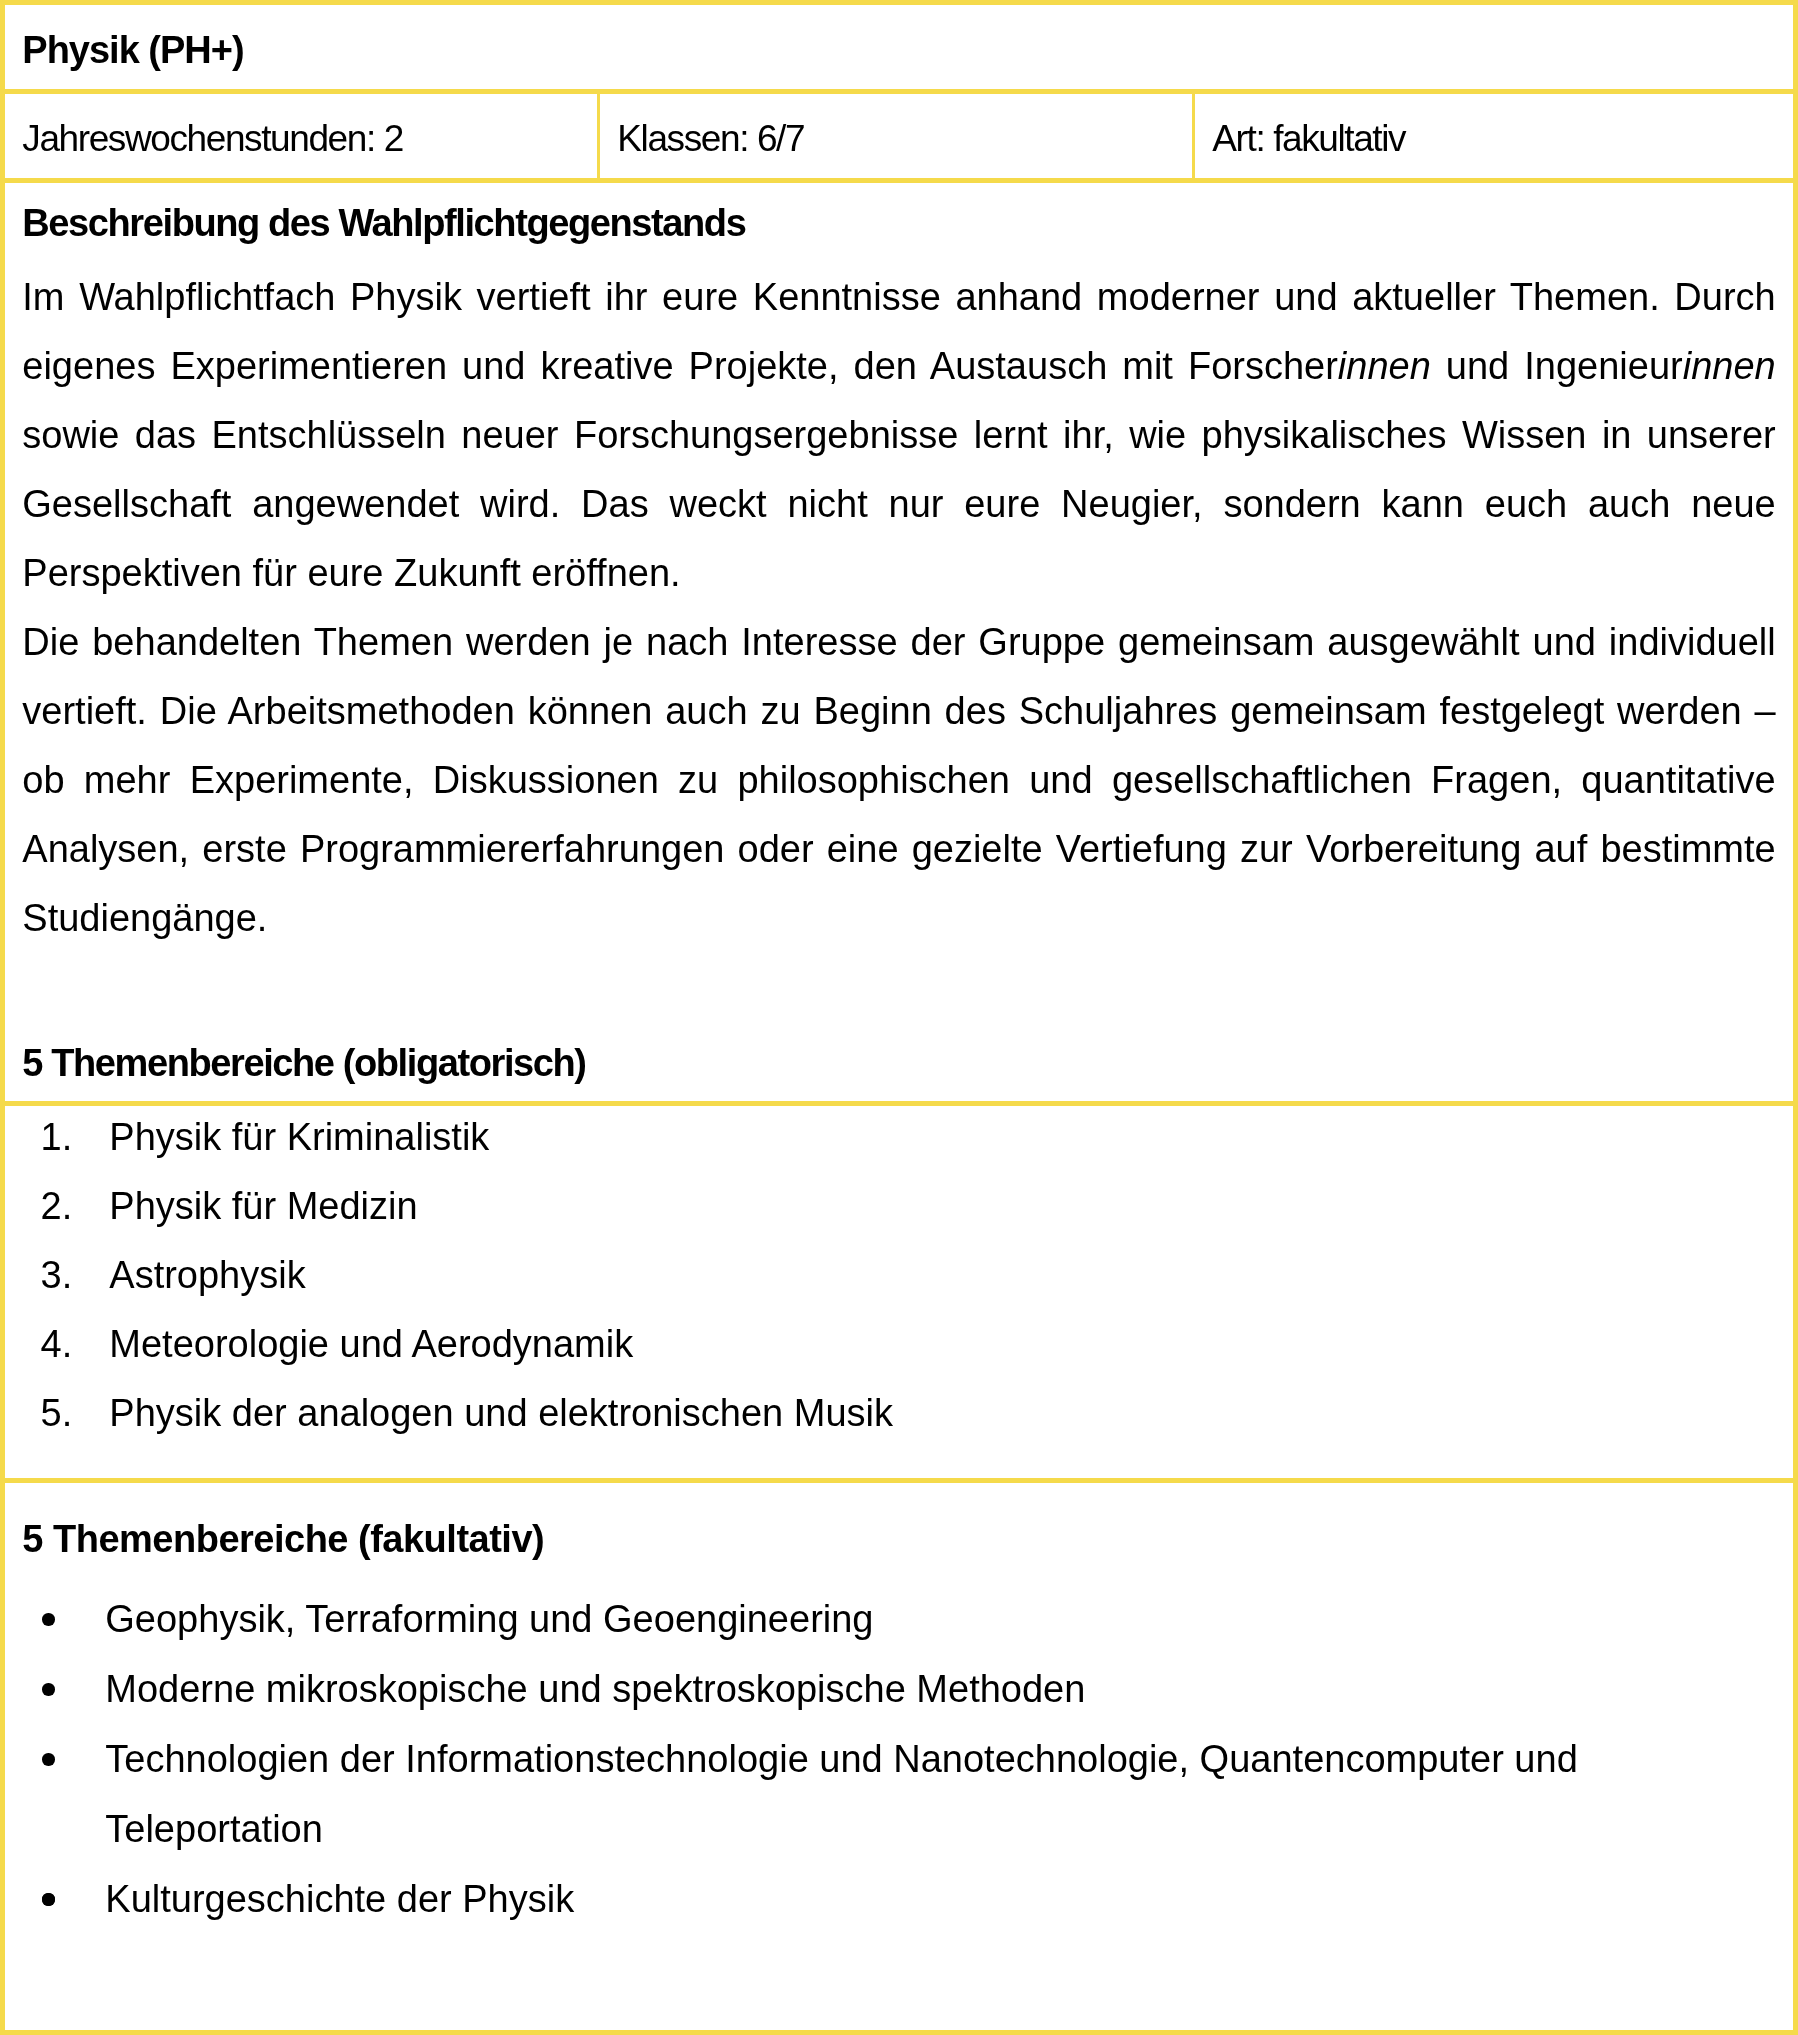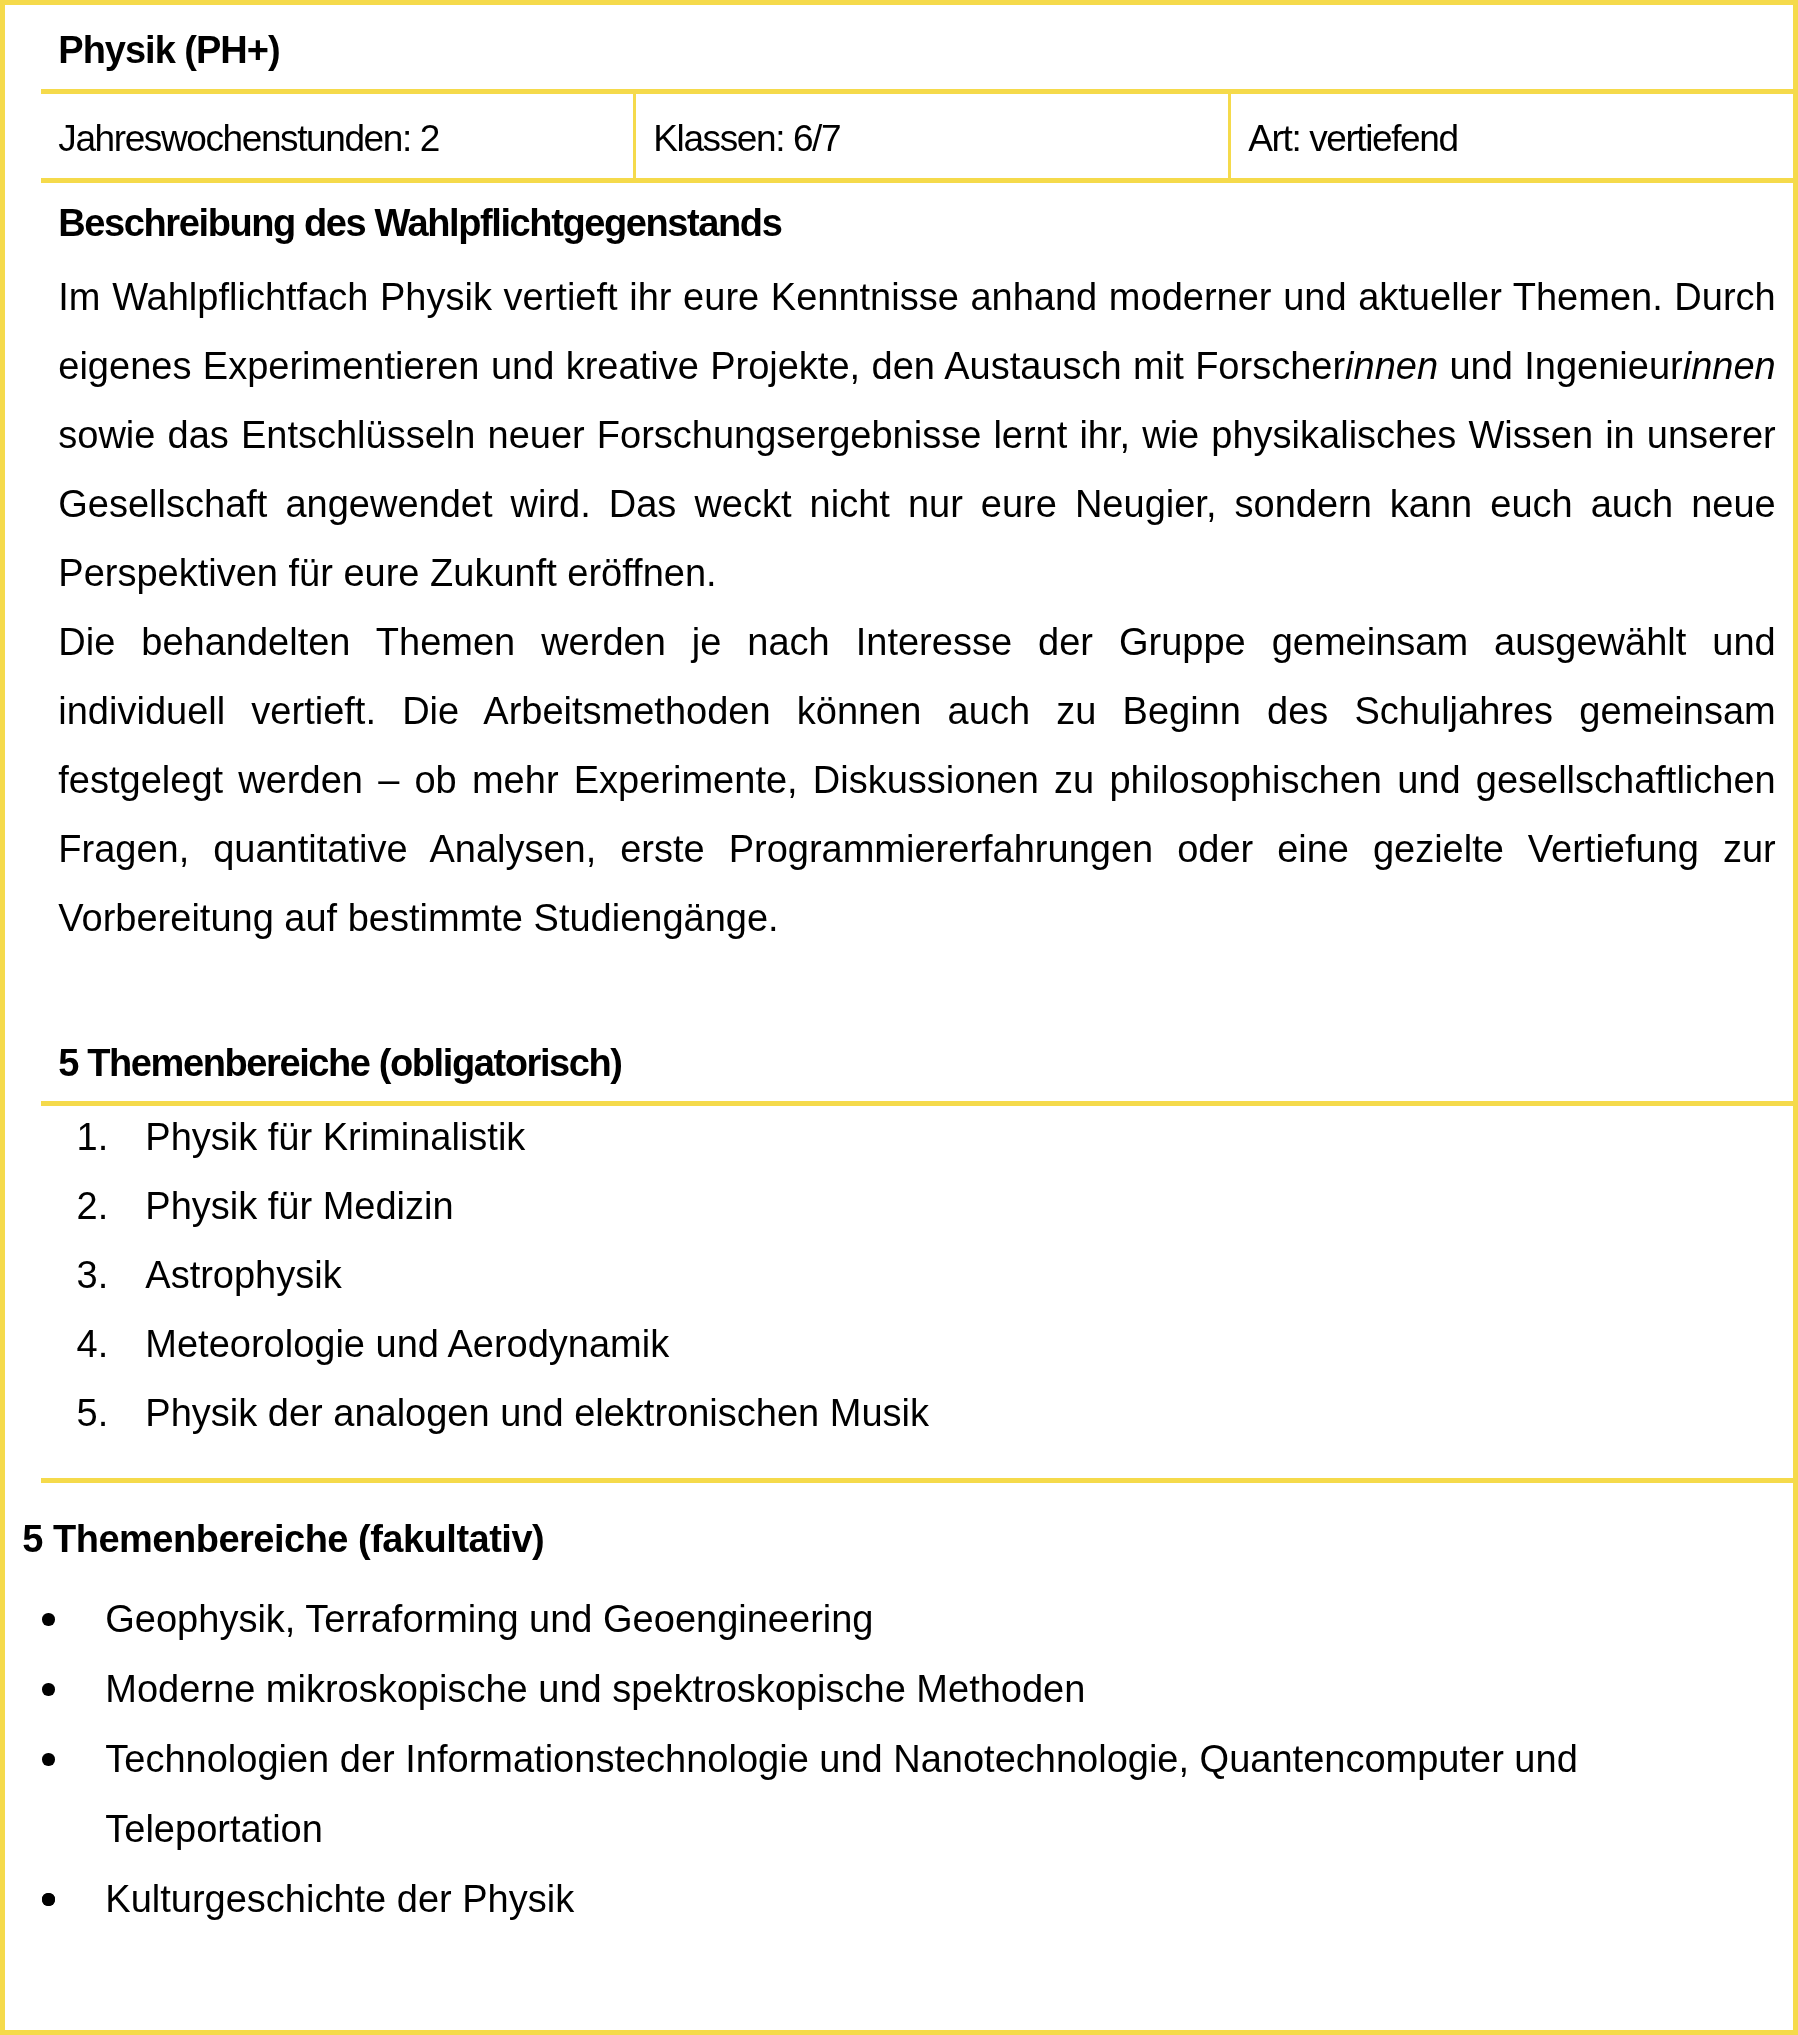--- a/index.html
+++ b/index.html
@@ -10,21 +10,21 @@
     box-sizing: border-box;
     border: 5.8px solid #F5DA4B;
     background: #ffffff;
     font-family: "Liberation Sans", "DejaVu Sans", sans-serif;
     color: #000000;
   }
   .row {
     position: absolute; left: 0; right: 0;
     box-sizing: border-box;
   }
-  .row.bordered { border-bottom: 5.8px solid #F5DA4B; margin-left: 36px; }
+  .row.bordered { border-bottom: 5.8px solid #F5DA4B; }
   .title-row { top: 0; height: 89px; }
   .title {
     position: absolute; left: 17.3px; top: 24px;
     font-size: 38px; font-weight: bold; letter-spacing: -1px;
     white-space: nowrap;
   }
   .info-row { top: 89px; height: 89px; display: flex; }
   .info-cell {
     position: relative; height: 100%;
     box-sizing: border-box;
@@ -83,21 +83,21 @@
   </div>
 
   <div class="row bordered info-row">
     <div class="info-cell c1">
       <span>Jahreswochenstunden: 2</span>
     </div>
     <div class="info-cell c2">
       <span>Klassen: 6/7</span>
     </div>
     <div class="info-cell c3">
-      <span>Art: vertiefend</span>
+      <span>Art: fakultativ</span>
     </div>
   </div>
 
   <div class="row bordered desc-row">
     <div class="section-heading">Beschreibung des Wahlpflichtgegenstands</div>
     <div class="desc-body">
       <p><span>Im Wahlpflichtfach Physik vertieft ihr eure Kenntnisse anhand moderner und aktueller Themen. Durch eigenes Experimentieren und kreative Projekte, den Austausch mit Forscher</span><em>innen</em><span> und Ingenieur</span><em>innen</em><span> sowie das Entschlüsseln neuer Forschungsergebnisse lernt ihr, wie physikalisches Wissen in unserer Gesellschaft angewendet wird. Das weckt nicht nur eure Neugier, sondern kann euch auch neue Perspektiven für eure Zukunft eröffnen.</span></p>
       <p>Die behandelten Themen werden je nach Interesse der Gruppe gemeinsam ausgewählt und individuell vertieft. Die Arbeitsmethoden können auch zu Beginn des Schuljahres gemeinsam festgelegt werden – ob mehr Experimente, Diskussionen zu philosophischen und gesellschaftlichen Fragen, quantitative Analysen, erste Programmiererfahrungen oder eine gezielte Vertiefung zur Vorbereitung auf bestimmte Studiengänge.</p>
     </div>
   </div>

